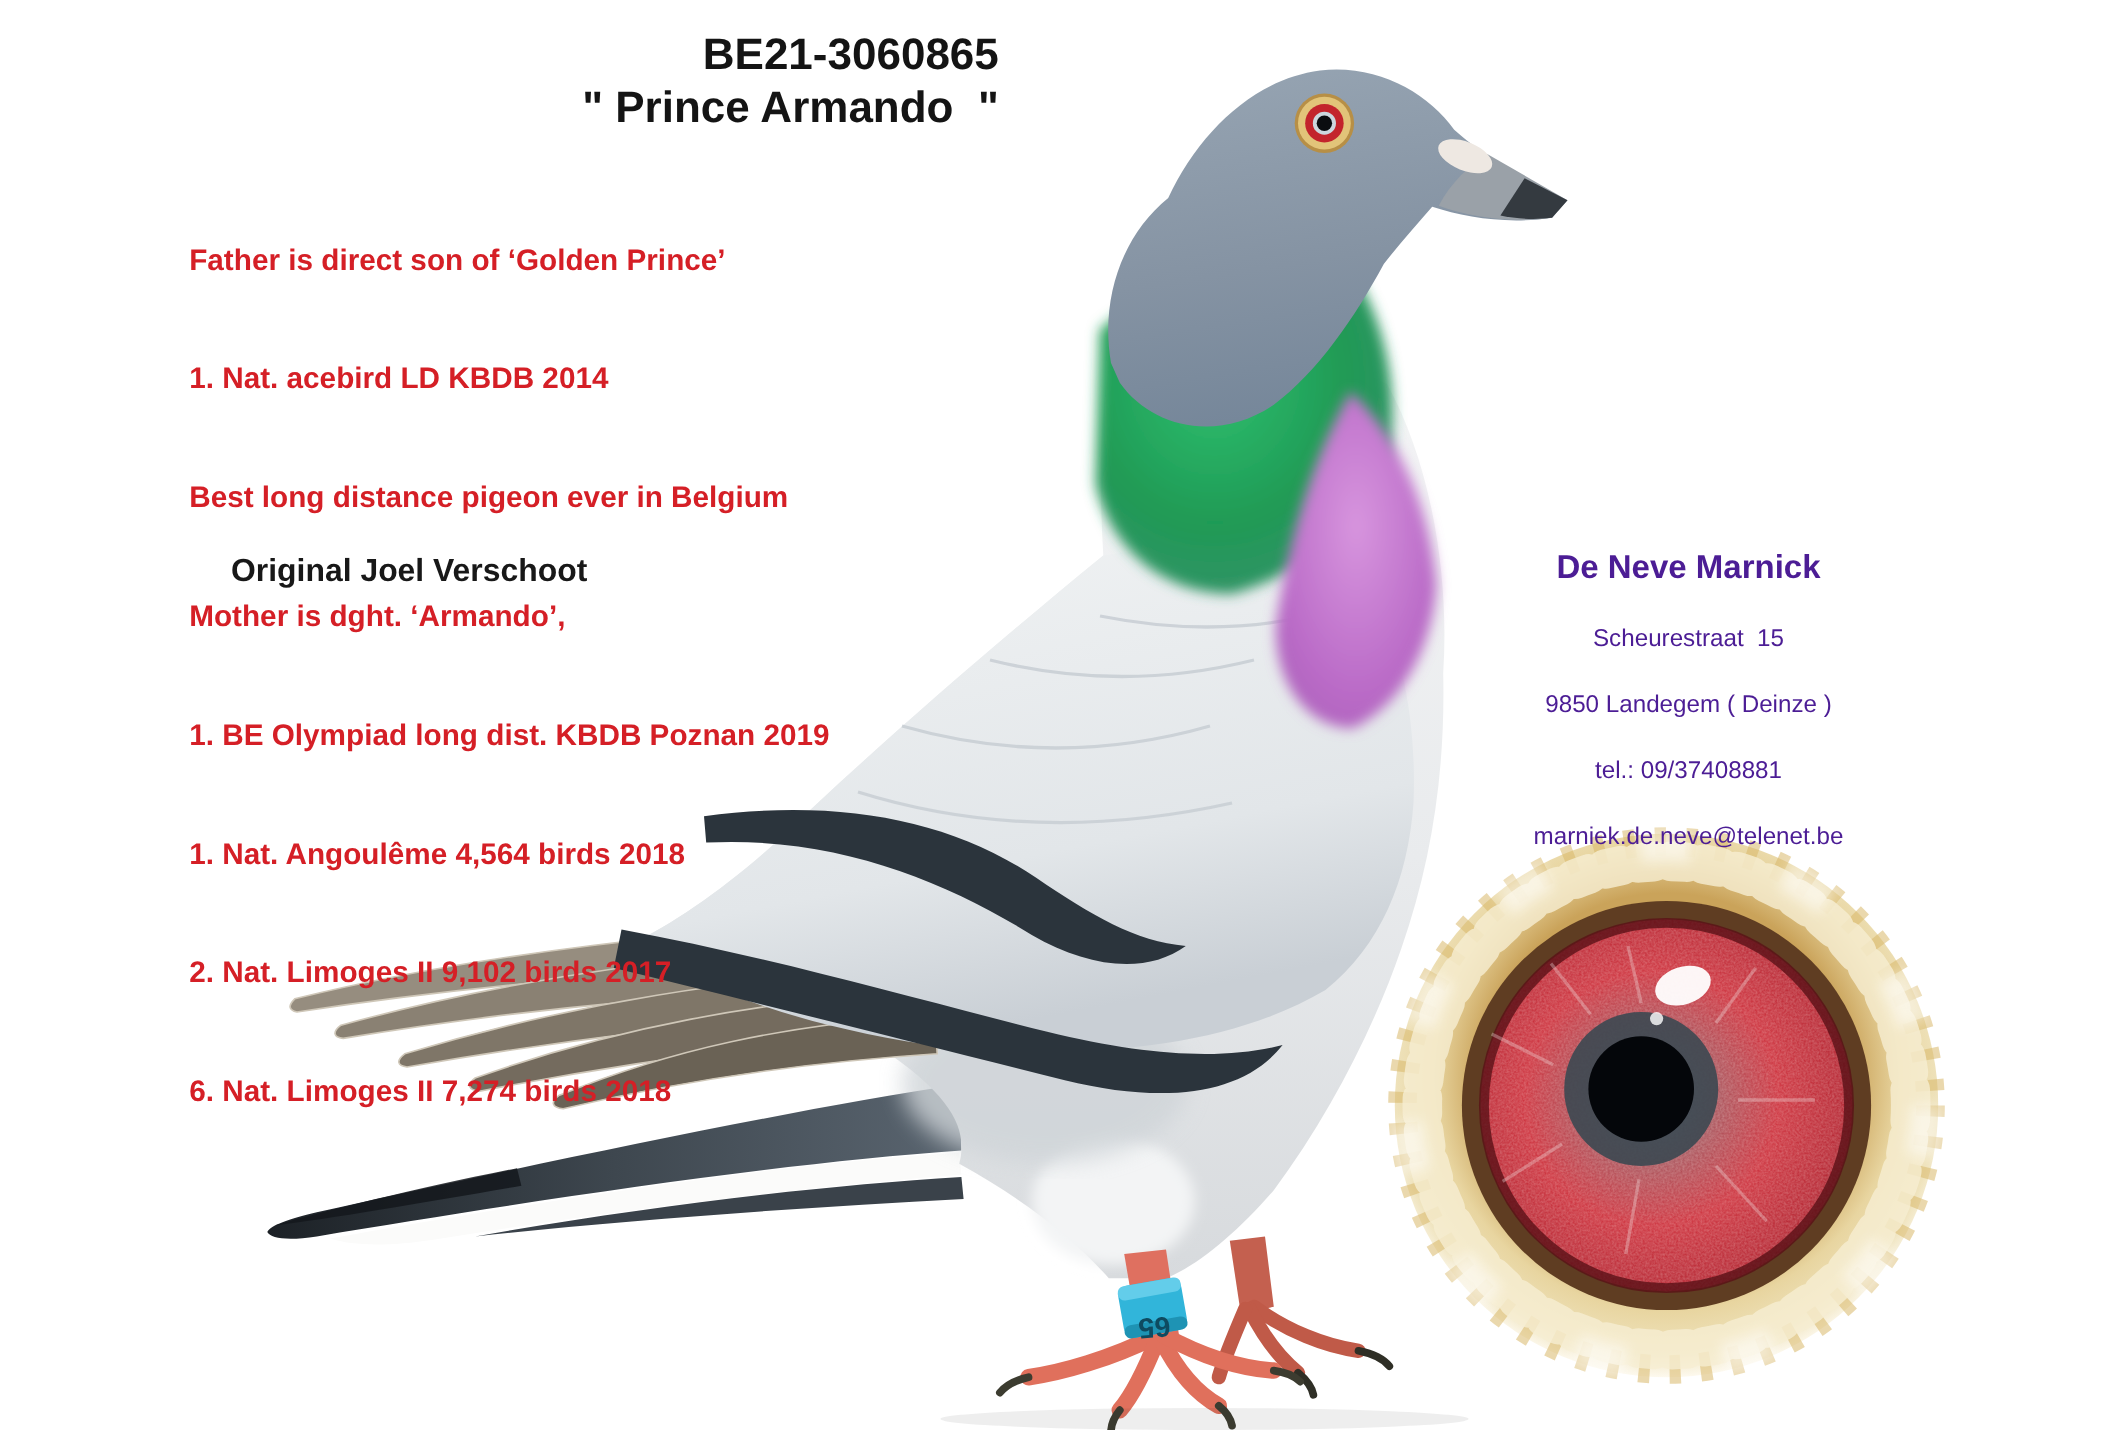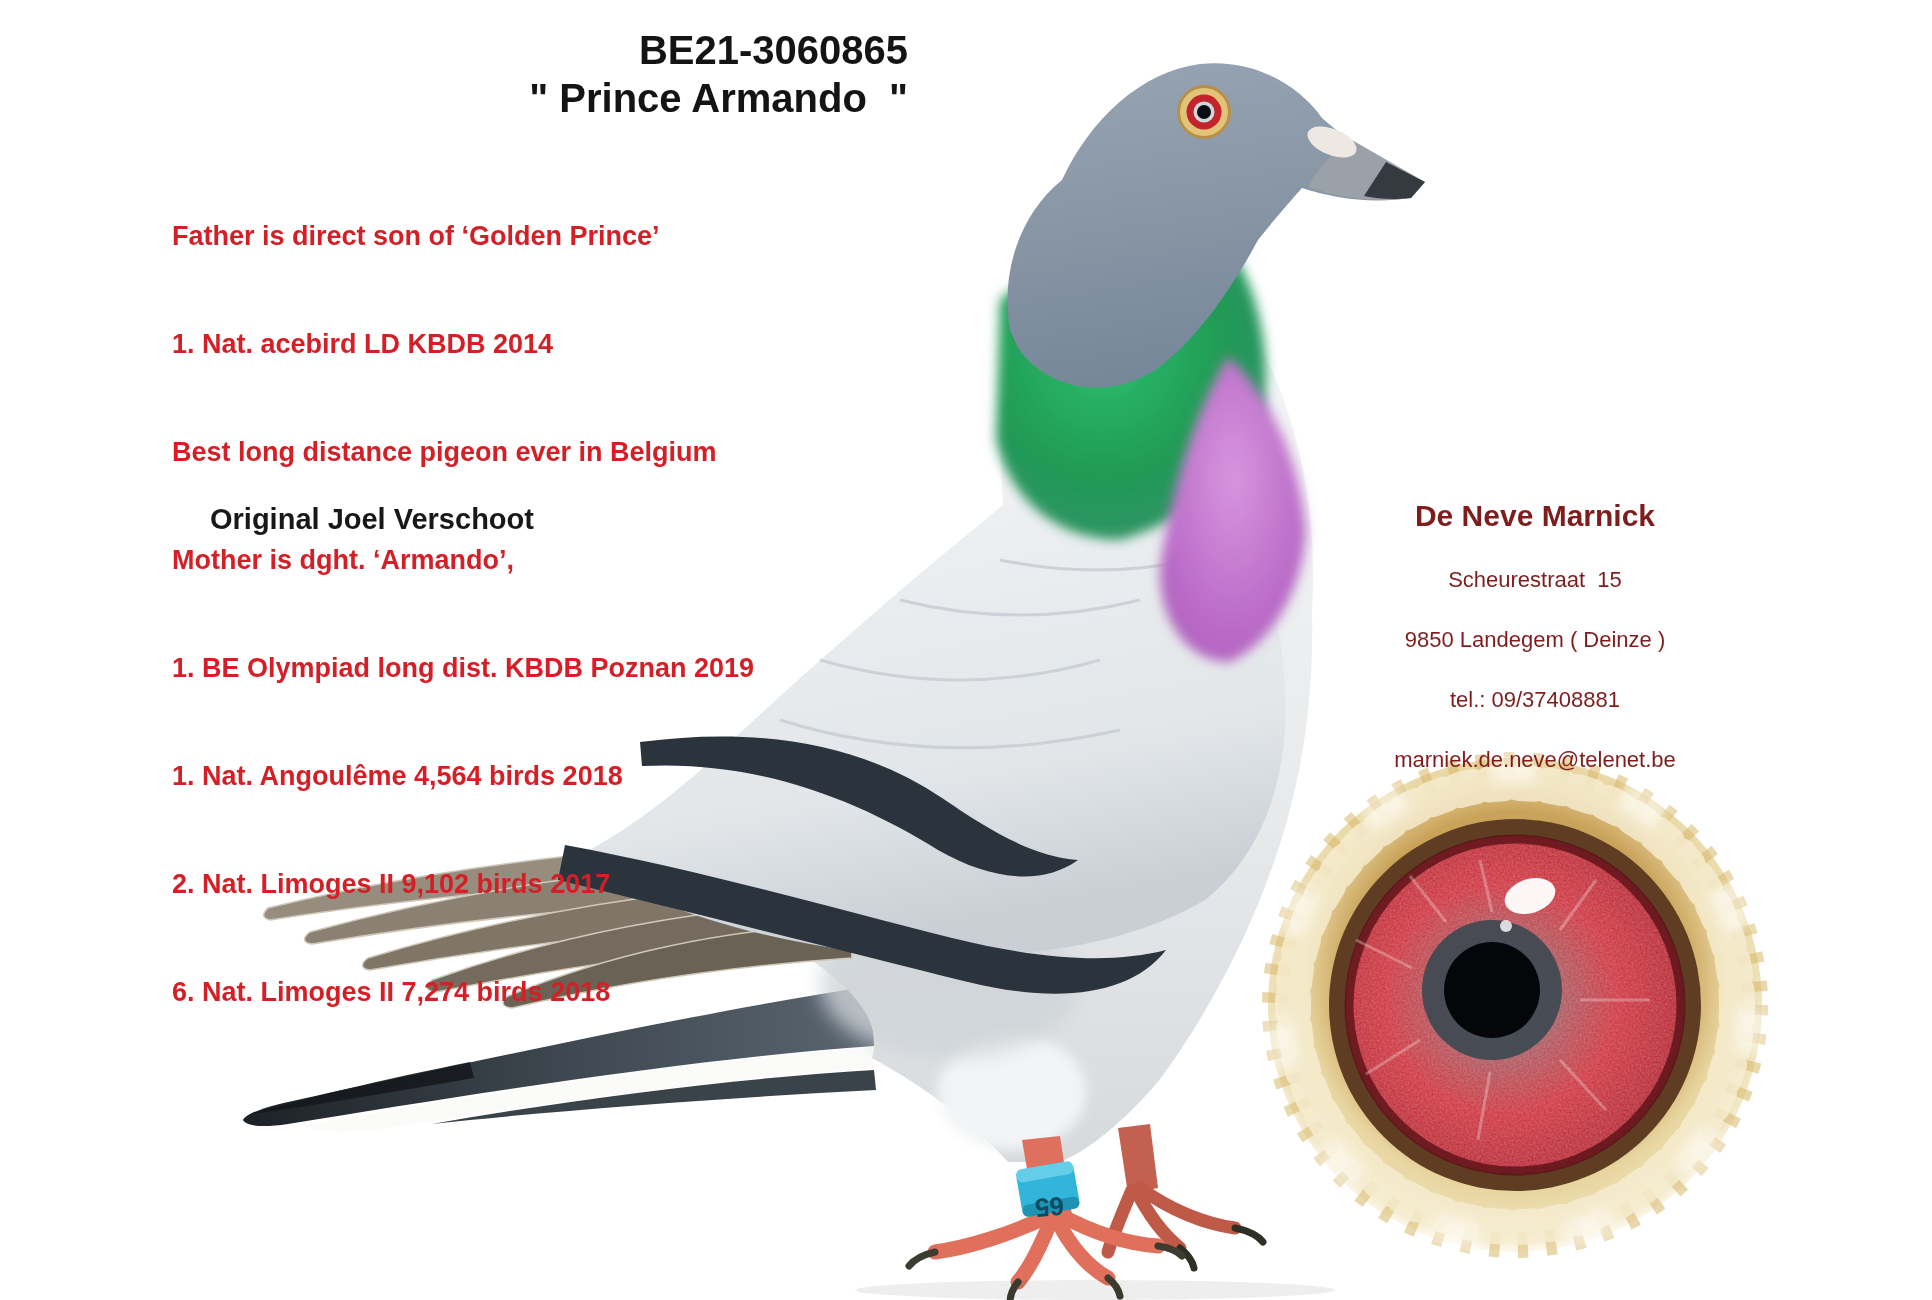--- a/index.html
+++ b/index.html
@@ -4,21 +4,21 @@
 <style>
   html,body{margin:0;padding:0;background:#ffffff;}
   .canvas{position:relative;width:1932px;height:1300px;background:#ffffff;overflow:hidden;
           font-family:"Liberation Sans", sans-serif;}
   .title-block{position:absolute;left:308px;top:26px;width:600px;text-align:right;color:#141414;}
   .ring-number{font-size:40px;font-weight:bold;line-height:48px;white-space:pre;}
   .bird-name{font-size:40px;font-weight:bold;line-height:48px;white-space:pre;}
   .pedigree-list{position:absolute;left:172px;top:146px;margin:0;padding:0;list-style:none;
           color:#d51f26;font-size:27px;font-weight:bold;line-height:36px;white-space:pre;}
   .origin-note{position:absolute;left:170px;top:503px;color:#181818;font-size:29px;font-weight:bold;white-space:pre;margin-left:40px;}
-  .seller-block{position:absolute;left:1368px;top:497px;width:334px;text-align:center;color:#7f1d1d;}
+  .seller-block{position:absolute;left:1368px;top:497px;width:334px;text-align:center;color:#4c1d95;}
   .seller-name{font-size:30px;font-weight:bold;line-height:37px;white-space:pre;}
   .seller-line{font-size:22px;line-height:29px;white-space:pre;margin-top:31px;}
   svg{position:absolute;left:0;top:0;}
 </style>
 </head>
 <body>
 
 <div class="canvas">
 
   <svg width="1932" height="1300" viewBox="0 0 1932 1300">

